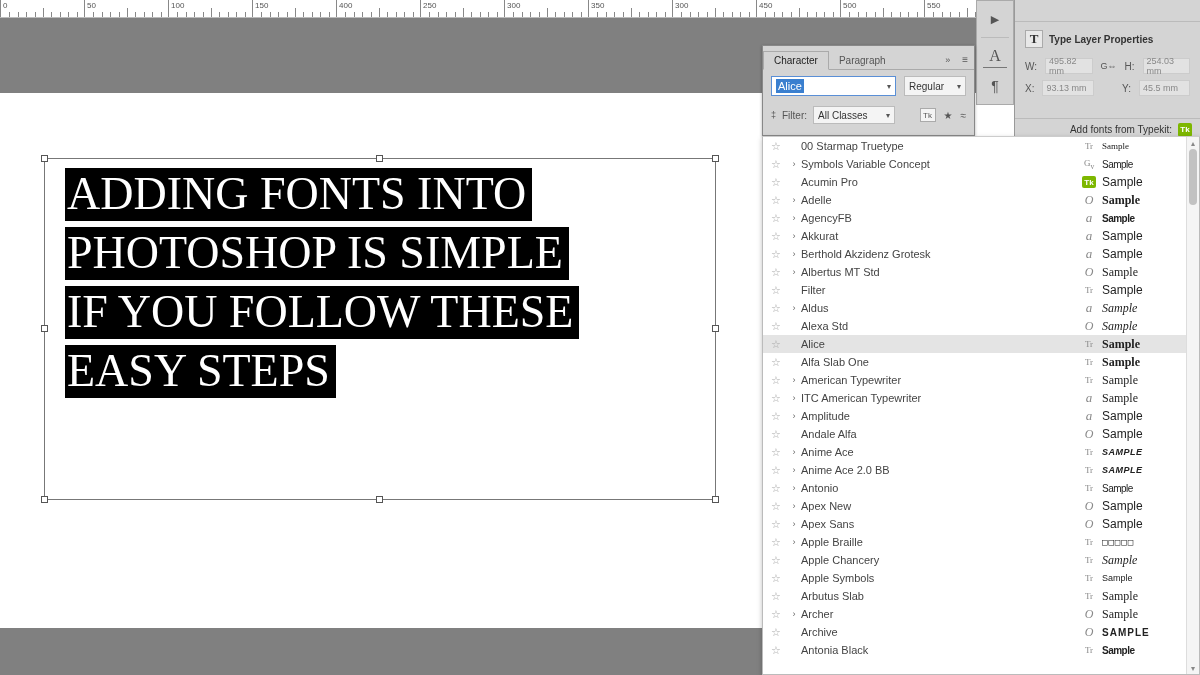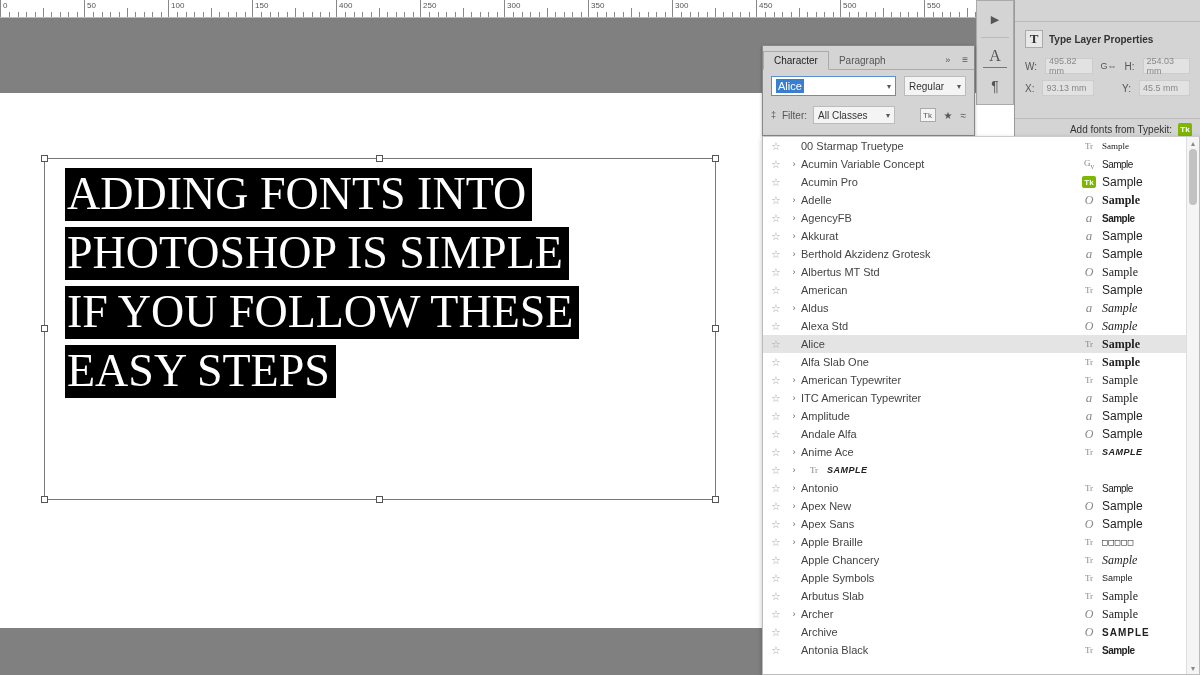--- a/index.html
+++ b/index.html
@@ -509,21 +509,21 @@
         <span class="expand empty">·</span>
         <span class="font-name">00 Starmap Truetype</span>
         <span class="font-kind">
           <span class="kind-tt">Tr</span>
         </span>
         <span class="sample serif small">Sample</span>
       </div>
       <div class="font-row">
         <span class="star">☆</span>
         <span class="expand ">›</span>
-        <span class="font-name">Acumin Variable Concept</span>
+        <span class="font-name">Symbols Variable Concept</span>
         <span class="font-kind">
           <span class="kind-tt">G<sub>v</sub></span>
         </span>
         <span class="sample small cond">Sample</span>
       </div>
       <div class="font-row">
         <span class="star">☆</span>
         <span class="expand empty">·</span>
         <span class="font-name">Acumin Pro</span>
         <span class="font-kind">
@@ -572,21 +572,21 @@
         <span class="expand ">›</span>
         <span class="font-name">Albertus MT Std</span>
         <span class="font-kind">
           <span class="kind-o">O</span>
         </span>
         <span class="sample serif">Sample</span>
       </div>
       <div class="font-row">
         <span class="star">☆</span>
         <span class="expand empty">·</span>
-        <span class="font-name">American</span>
+        <span class="font-name">Filter</span>
         <span class="font-kind">
           <span class="kind-tt">Tr</span>
         </span>
         <span class="sample ">Sample</span>
       </div>
       <div class="font-row">
         <span class="star">☆</span>
         <span class="expand ">›</span>
         <span class="font-name">Aldus</span>
         <span class="font-kind">
@@ -662,20 +662,21 @@
         <span class="expand ">›</span>
         <span class="font-name">Anime Ace</span>
         <span class="font-kind">
           <span class="kind-tt">Tr</span>
         </span>
         <span class="sample caps italic">SAMPLE</span>
       </div>
       <div class="font-row">
         <span class="star">☆</span>
         <span class="expand ">›</span>
+        <span class="font-name">Anime Ace 2.0 BB</span>
         <span class="font-kind">
           <span class="kind-tt">Tr</span>
         </span>
         <span class="sample caps italic">SAMPLE</span>
       </div>
       <div class="font-row">
         <span class="star">☆</span>
         <span class="expand ">›</span>
         <span class="font-name">Antonio</span>
         <span class="font-kind">

